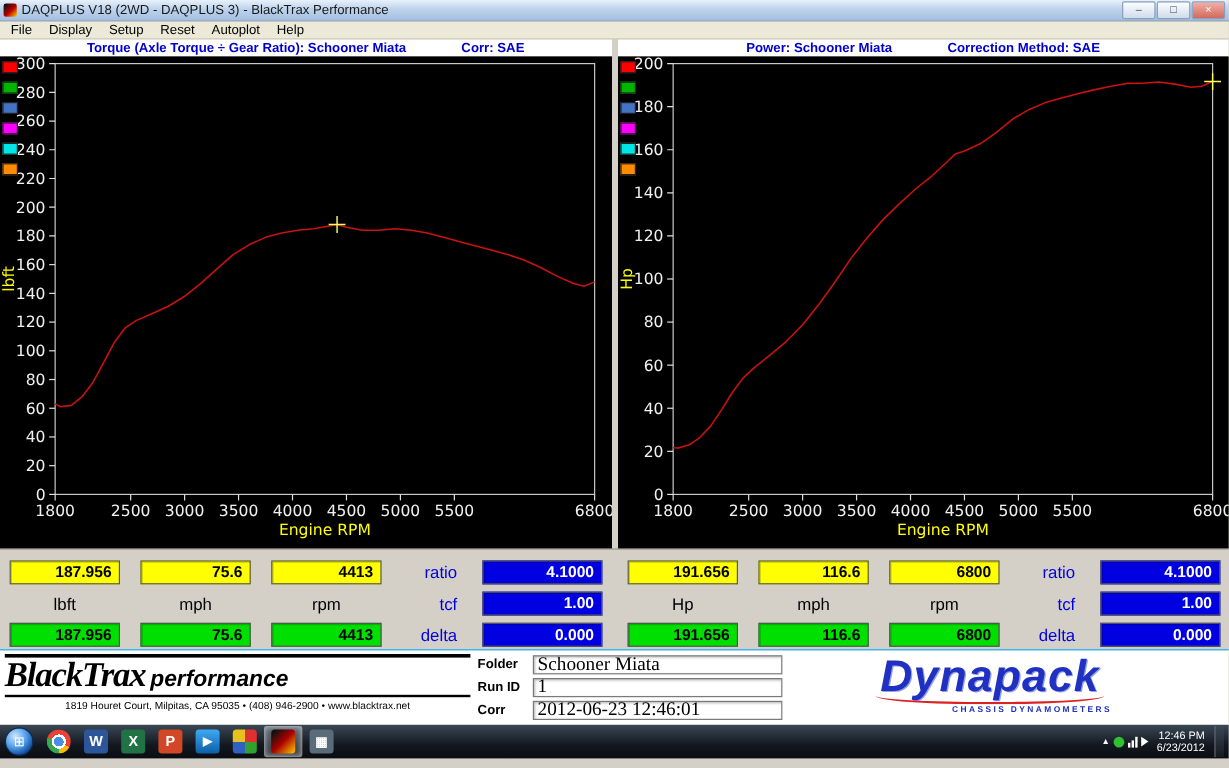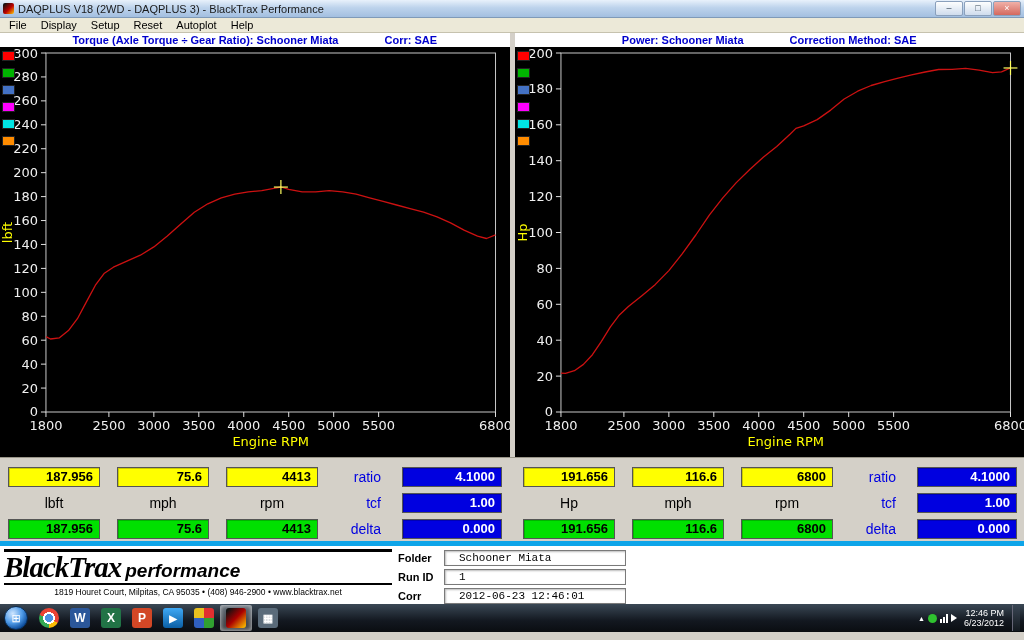--- a/index.html
+++ b/index.html
@@ -33,32 +33,32 @@
   .readout{flex:1;padding:9px 8px 0 8px;box-sizing:border-box;}
   .ro-grid{display:grid;grid-template-columns:92px 92px 92px 50px 100px;grid-auto-rows:20px;column-gap:17px;row-gap:6px;align-items:center;}
   .ro-box{height:20px;line-height:18px;font-size:13px;font-weight:bold;text-align:right;padding-right:6px;border:1px solid #555;box-sizing:border-box;box-shadow:inset 1px 1px 0 rgba(0,0,0,.2);}
   .ro-box.yellow{background:#ffff00;color:#000;}
   .ro-box.green{background:#00e000;color:#000;}
   .ro-box.blue{background:#0000e0;color:#fff;}
   .ro-unit{font-size:14px;color:#000;text-align:center;}
   .ro-side-label{font-size:14px;color:#0000e0;text-align:right;padding-right:4px;}
 
   
-  .bottom{height:63px;background:#fff;display:flex;align-items:flex-start;border-top:5px solid #0ea5e9;box-sizing:border-box;flex:0 0 auto;}
+  .bottom{height:63px;background:#fff;display:flex;align-items:flex-start;border-top:1px solid #0ea5e9;box-sizing:border-box;flex:0 0 auto;}
   .bt-logo{width:398px;padding:3px 6px 0 4px;box-sizing:border-box;}
   .bt-rule-top{height:3px;background:#000;}
   .bt-wordrow{display:flex;align-items:baseline;}
   .bt-word{font-family:"Liberation Serif",serif;font-style:italic;font-weight:bold;font-size:29px;line-height:31px;letter-spacing:-1px;color:#000;}
   .bt-sub{font-style:italic;font-weight:bold;font-size:19px;margin-left:4px;color:#000;}
   .bt-rule-bot{height:2px;background:#000;margin:0 0 2px 0;}
   .bt-address{font-size:8.5px;text-align:center;color:#000;white-space:nowrap;}
   .fields{padding-top:4px;display:flex;flex-direction:column;gap:3px;width:228px;box-sizing:border-box;}
   .field-row{display:flex;align-items:center;font-size:11px;font-weight:bold;color:#000;}
   .field-row .flabel{width:46px;flex:0 0 auto;}
-  .field-input{flex:1;height:14px;font-size:11px;font-family:Liberation Mono, monospace;border:1px solid #7a7a7a;box-shadow:inset 1px 1px 2px #bbb;padding:0 14px;background:#fff;}
+  .field-input{flex:1;height:14px;font-size:16px;font-family:Liberation Serif, serif;border:1px solid #7a7a7a;box-shadow:inset 1px 1px 2px #bbb;padding:0 3px;background:#fff;}
   .dynapack{flex:1;display:flex;flex-direction:column;align-items:center;padding-top:5px;position:relative;}
   .dp-word{font-style:italic;font-weight:bold;font-size:37px;line-height:34px;color:#2030c0;letter-spacing:1px;text-shadow:1px 1px 0 #93a2e8;}
   .dp-swoosh{width:190px;height:12px;border-bottom:2px solid #d22;border-radius:50%;margin-top:-8px;}
   .dp-sub{font-size:7px;letter-spacing:2px;color:#2030c0;font-weight:bold;align-self:center;margin-left:70px;margin-top:1px;}
 
   
   .taskbar{height:28px;background:linear-gradient(#3a4855,#131820 60%,#0a0d11);display:flex;align-items:center;padding:0 2px;box-sizing:border-box;flex:0 0 auto;}
   .start-orb{width:22px;height:22px;border-radius:50%;background:radial-gradient(circle at 35% 30%,#cfe6ff,#4f9be8 45%,#0f4f9e 75%,#06305f);display:flex;align-items:center;justify-content:center;color:#fff;font-size:11px;margin:0 6px 0 2px;border:1px solid #0a2c52;flex:0 0 auto;}
   .task-btn{width:30px;height:24px;display:flex;align-items:center;justify-content:center;border-radius:2px;margin-right:1px;flex:0 0 auto;}
   .task-btn.active{background:rgba(255,255,255,.22);box-shadow:inset 0 0 4px rgba(255,255,255,.55);border:1px solid rgba(255,255,255,.35);}
@@ -310,20 +310,25 @@
       </div>
       <div class="field-row">
         <span class="flabel">Run ID</span>
         <input class="field-input" value="1" style="">
       </div>
       <div class="field-row">
         <span class="flabel">Corr</span>
         <input class="field-input" value="2012-06-23 12:46:01" style="">
       </div>
     </div>
+    <div class="dynapack">
+      <span class="dp-word">Dynapack</span>
+      <div class="dp-swoosh"></div>
+      <span class="dp-sub">CHASSIS DYNAMOMETERS</span>
+    </div>
   </div>
 
   <div class="taskbar">
     <div class="start-orb">⊞</div>
     <div id="task-icons" style="display:flex;align-items:center;">
         <div class="task-btn">
           <div class="ticon ticon-chrome"></div>
         </div>
         <div class="task-btn">
           <div class="ticon ticon-word">W</div>

